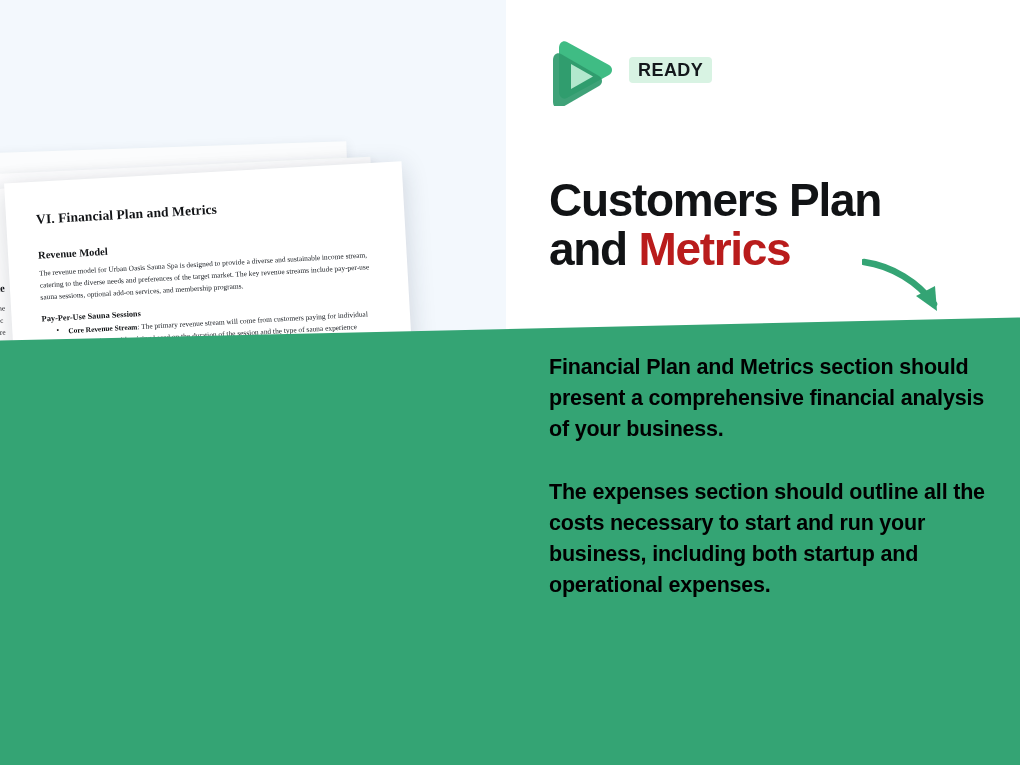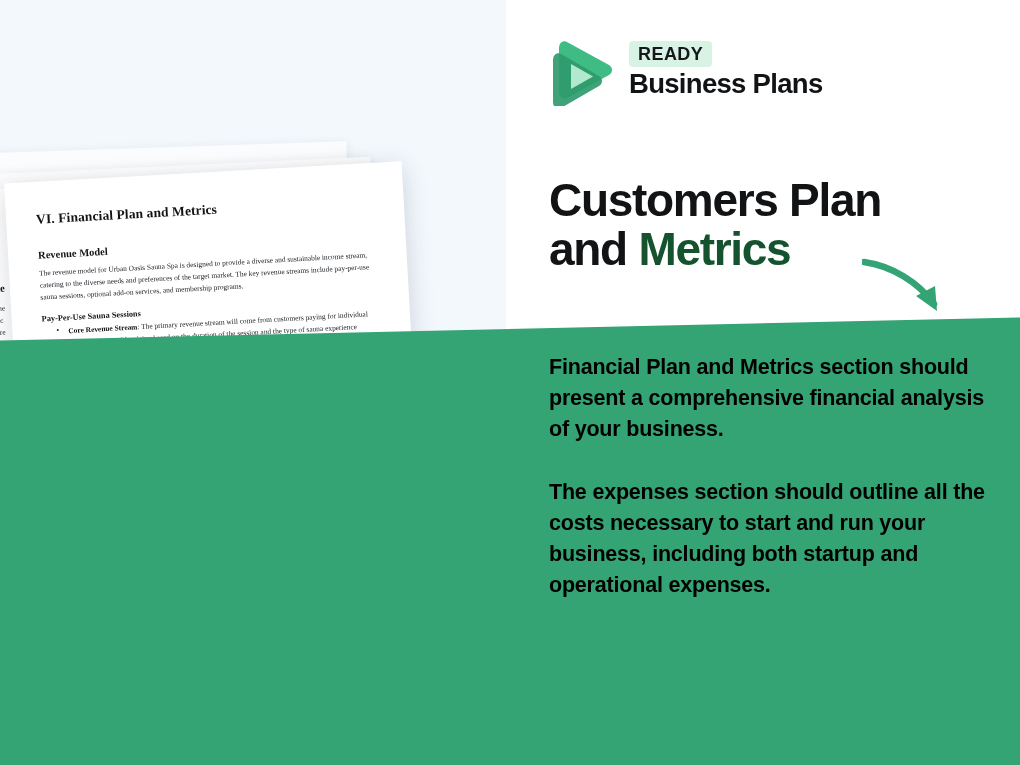--- a/index.html
+++ b/index.html
@@ -131,21 +131,21 @@
   .brand-name{
     font-size:27.5px;font-weight:bold;color:#111315;letter-spacing:-.7px;
     line-height:1.05;white-space:nowrap;
   }
 
   .headline{
     position:absolute;left:549px;top:176px;width:420px;
     font-size:46px;font-weight:bold;line-height:1.07;
     color:#111315;letter-spacing:-1.3px;
   }
-  .headline .accent{color:#14532d;}
+  .headline .accent{color:#b91c1c;}
 
   .swoosh{position:absolute;left:862px;top:256px;width:104px;height:68px;}
 
   .bullets{
     position:absolute;left:549px;top:352px;width:452px;
     color:#000000;
   }
   .bullets p{
     margin:0 0 32px 0;
     font-size:21.5px;font-weight:bold;line-height:1.44;letter-spacing:-.2px;
@@ -211,21 +211,20 @@
   <div class="green-panel"></div>
 
   <div class="brand">
     <svg class="brand-mark" viewBox="0 0 66 72">
       <path d="M10 14 C10 9 14 6 18 8 L60 31 C64 33.4 64 38.6 60 41 L18 64 C14 66 10 63 10 58 Z" fill="#3fbc84"></path>
       <path d="M4 26 C4 21 8 18 12 20 L50 42 C54 44.4 54 49.6 50 52 L12 74 C8 76 4 73 4 68 Z" fill="#2f9a6d" opacity="0.92"></path>
       <path d="M22 30 L44 42.5 L22 55 Z" fill="#b9ecd2" opacity="0.95"></path>
     </svg>
     <div class="brand-txt">
       <span class="ready-badge">READY</span>
-      <span class="brand-name">Business Plans</span>
     </div>
   </div>
 
   <div class="headline">
     <div>Customers Plan</div>
     <div><span>and </span><span class="accent">Metrics</span></div>
   </div>
 
   <svg class="swoosh" viewBox="0 0 104 68">
     <path d="M2 6 C30 10, 56 26, 72 48" stroke="#34a474" stroke-width="6.5" fill="none" stroke-linecap="round"></path>

